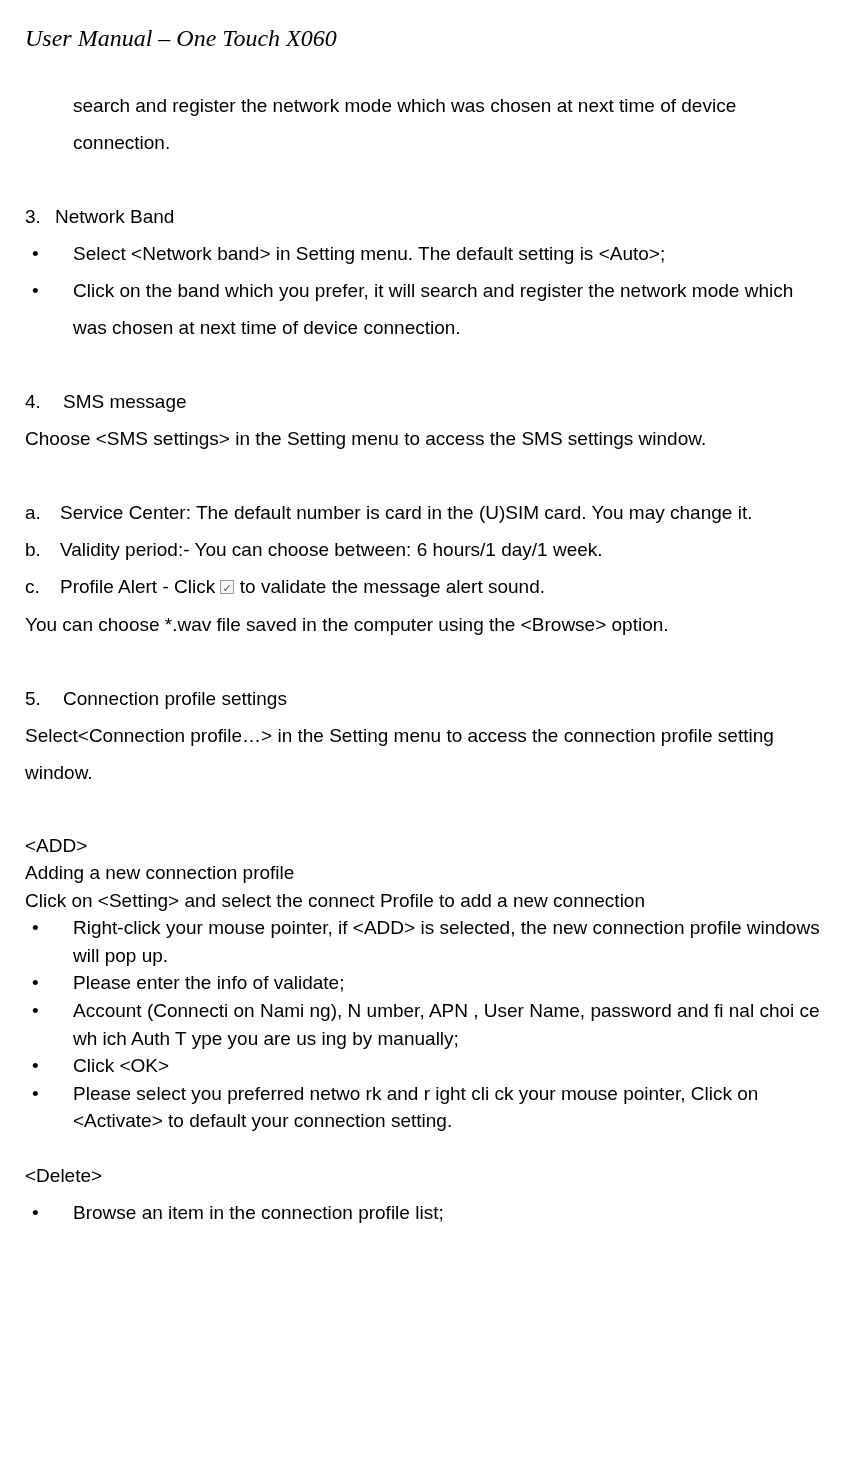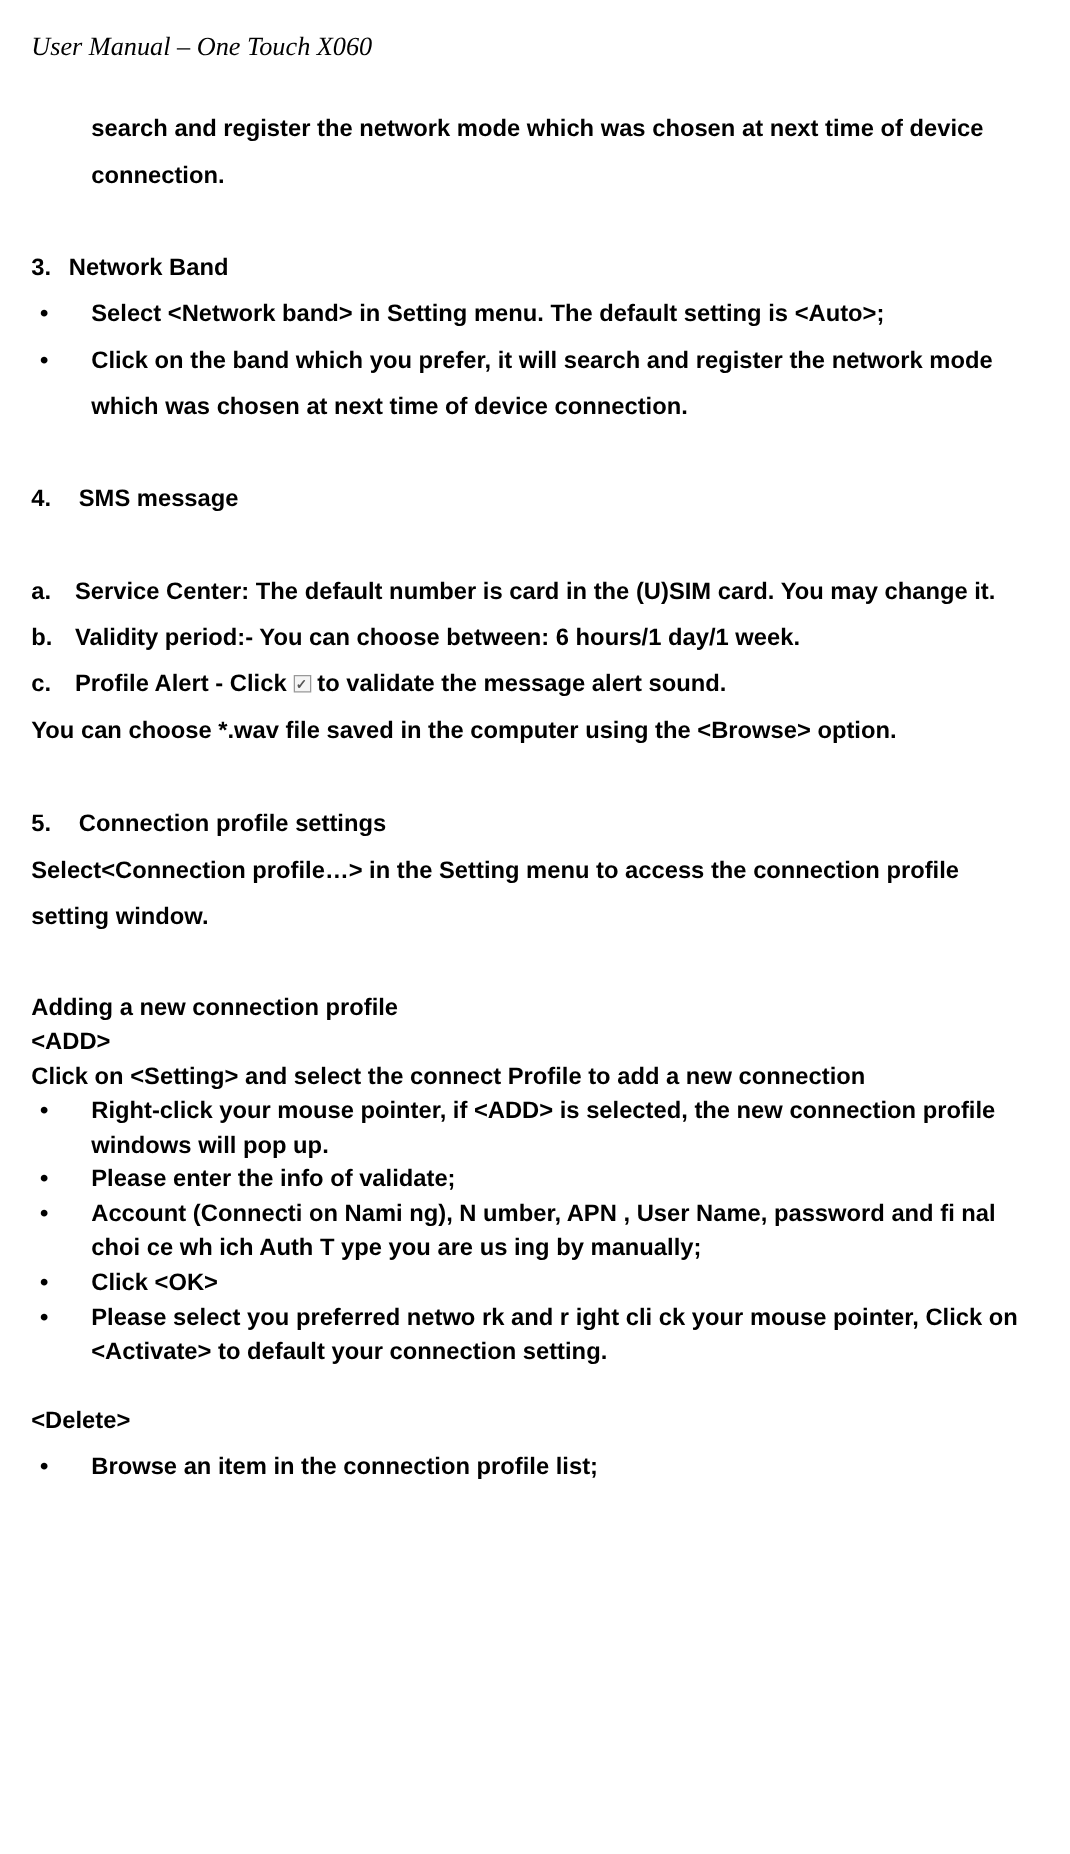--- a/index.html
+++ b/index.html
@@ -9,28 +9,27 @@
     }
     body {
       font-family: "Century Gothic", "Avant Garde", sans-serif;
       background: #ffffff;
       width: 856px;
       padding: 25px 35px 25px 25px;
     }
     .header {
       font-family: "Times New Roman", serif;
       font-style: italic;
-      font-size: 21px;
+      font-size: 24px;
       margin-bottom: 35px;
     }
     .content {
       font-size: 19px;
       line-height: 1.95;
       color: #000;
-      font-weight: bold;
     }
     .indent {
       padding-left: 48px;
     }
     .bullet-row {
       display: flex;
       align-items: flex-start;
     }
     .bullet-marker {
       width: 48px;
@@ -111,20 +110,21 @@
     <div class="bullet-text">Click on the band which you prefer, it will search and register the network mode which was chosen at next time of device connection.</div>
   </div>
 
   <div class="spacer"></div>
 
   <div class="num-row">
     <div class="num-marker" style="width:38px;">4.</div>
     <div>SMS  message</div>
   </div>
 
+  <div>Choose &lt;SMS settings&gt; in the Setting menu to access the SMS settings window.</div>
 
   <div class="spacer"></div>
 
   <div class="letter-row">
     <div class="letter-marker">a.</div>
     <div class="bullet-text">Service Center: The default number is card in the (U)SIM card. You may change it.</div>
   </div>
 
   <div class="letter-row">
     <div class="letter-marker">b.</div>
@@ -147,22 +147,22 @@
   <div class="num-row">
     <div class="num-marker" style="width:38px;">5.</div>
     <div>Connection  profile settings</div>
   </div>
 
   <div>Select&lt;Connection profile…&gt; in the Setting menu to access the connection profile setting window.</div>
 
   <div class="spacer"></div>
 
   <div class="tight">
+    <div>&lt;ADD&gt;</div>
     <div>Adding a new connection profile</div>
-    <div>&lt;ADD&gt;</div>
     <div>Click on &lt;Setting&gt; and select the connect Profile to add a new connection</div>
 
     <div class="bullet-row">
       <div class="bullet-marker">•</div>
       <div class="bullet-text"> Right-click your mouse pointer, if &lt;ADD&gt; is selected, the new connection profile windows will pop up.</div>
     </div>
     <div class="bullet-row">
       <div class="bullet-marker">•</div>
       <div class="bullet-text">Please enter the info of validate;</div>
     </div>

